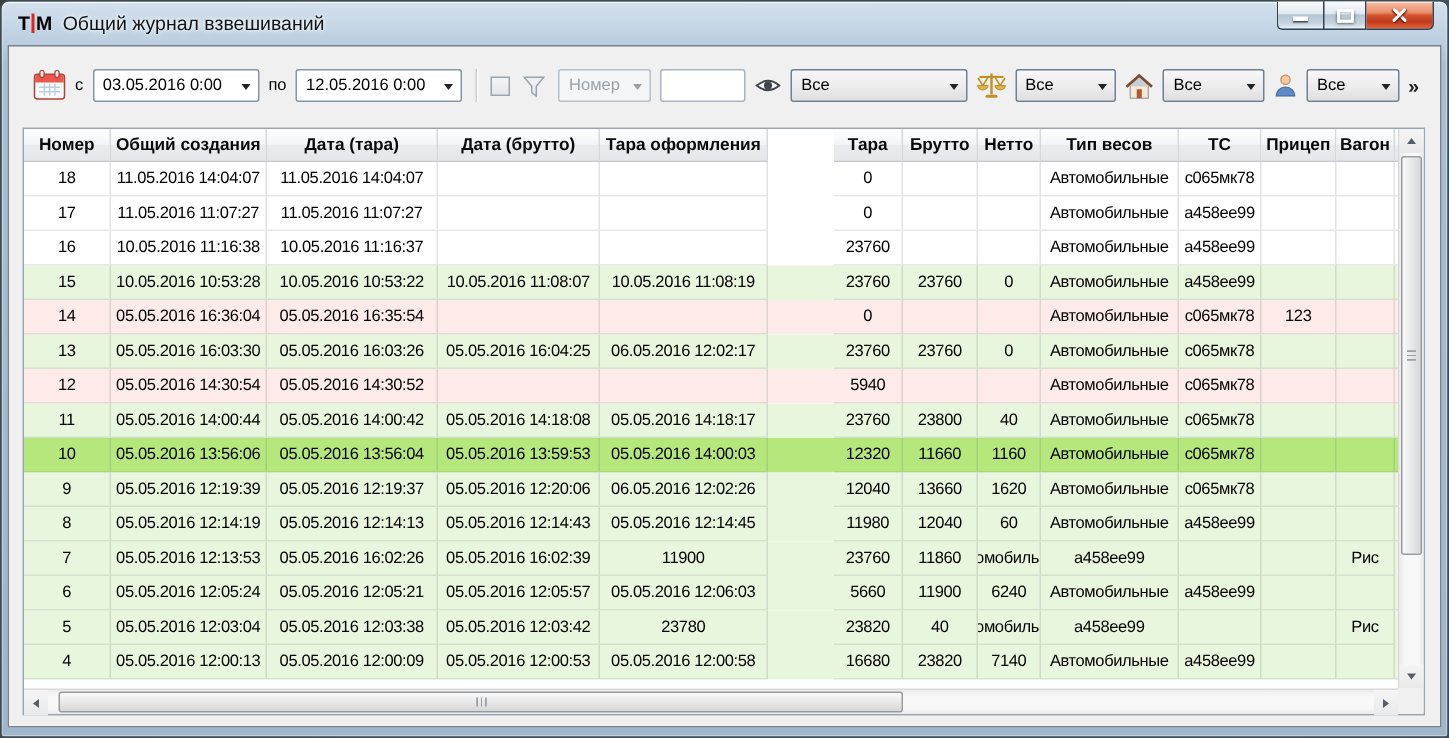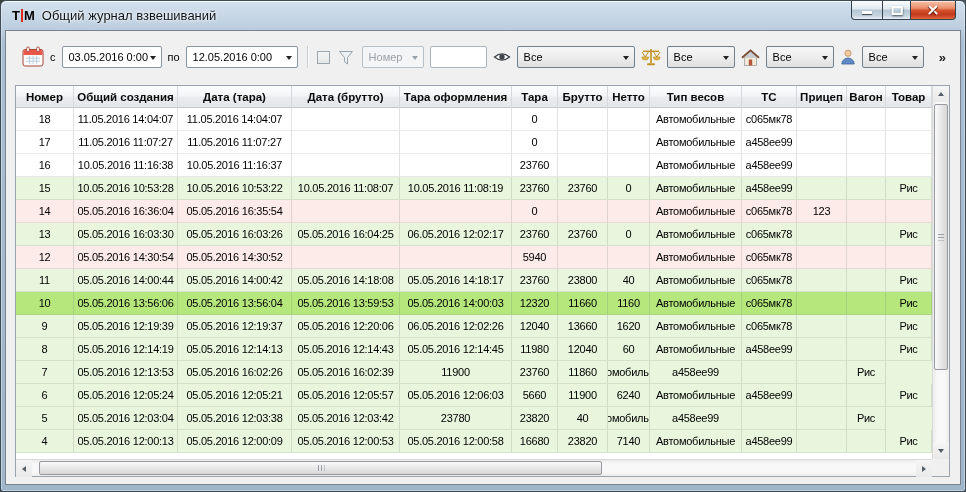--- a/index.html
+++ b/index.html
@@ -77,21 +77,21 @@
   .tcell { height:23px; flex:none; display:flex; align-items:center; justify-content:center;
     font-size:11px; letter-spacing:-0.25px; color:#000; white-space:nowrap; overflow:hidden;
     border-right:1px solid rgba(110,118,112,.20); border-bottom:1px solid rgba(110,118,112,.16); }
   .grid-filler { height:6px; background:#fff; }
 
   .grid-header > :nth-child(1), .trow > :nth-child(1) { width:58px; }
   .grid-header > :nth-child(2), .trow > :nth-child(2) { width:104px; }
   .grid-header > :nth-child(3), .trow > :nth-child(3) { width:114px;text-align:center; }
   .grid-header > :nth-child(4), .trow > :nth-child(4) { width:108px; }
   .grid-header > :nth-child(5), .trow > :nth-child(5) { width:112px; }
-  .grid-header > :nth-child(6), .trow > :nth-child(6) { width:46px; }
+  .grid-header > :nth-child(6), .trow > :nth-child(6) { width:46px;margin-left:44px; }
   .grid-header > :nth-child(7), .trow > :nth-child(7) { width:50px; }
   .grid-header > :nth-child(8), .trow > :nth-child(8) { width:42px; }
   .grid-header > :nth-child(9), .trow > :nth-child(9) { width:92px;text-align:right; }
   .grid-header > :nth-child(10), .trow > :nth-child(10){ width:55px; }
   .grid-header > :nth-child(11), .trow > :nth-child(11){ width:50px; }
   .grid-header > :nth-child(12), .trow > :nth-child(12){ width:39px; }
   .grid-header > :nth-child(13), .trow > :nth-child(13){ width:46px; }
 
   
   .vscroll { position:relative; width:17px;
@@ -153,21 +153,21 @@
       <span class="tb-icon">
         <svg width="22" height="22" viewBox="0 0 22 22">
           <rect x="1" y="3.5" width="20" height="16.5" rx="2" fill="#fbfbfb" stroke="#a94438"></rect>
           <path d="M1.5 5.5 q0 -1.6 2 -1.6 h15 q2 0 2 1.6 v3.5 H1.5 z" fill="#e8574a"></path>
           <rect x="4.6" y="1" width="2.8" height="4.6" rx="1.2" fill="#fde9e7" stroke="#9c3b30" stroke-width=".8"></rect>
           <rect x="14.6" y="1" width="2.8" height="4.6" rx="1.2" fill="#fde9e7" stroke="#9c3b30" stroke-width=".8"></rect>
           <path d="M4 12.2 h14 M4 15.2 h14 M7.6 9.8 v8 M11.1 9.8 v8 M14.6 9.8 v8" stroke="#b9cfe4" fill="none"></path>
         </svg>
       </span>
       <span class="tb-label">с</span>
-      <div class="combo white" style="width:100px">
+      <div class="combo white" style="width:112px">
         <span>03.05.2016 0:00</span>
       </div>
       <span class="tb-label">по</span>
       <div class="combo white" style="width:112px">
         <span>12.05.2016 0:00</span>
       </div>
       <div class="tb-sep"></div>
       <div class="tb-check"></div>
       <span class="tb-icon">
         <svg width="20" height="20" viewBox="0 0 20 20">

